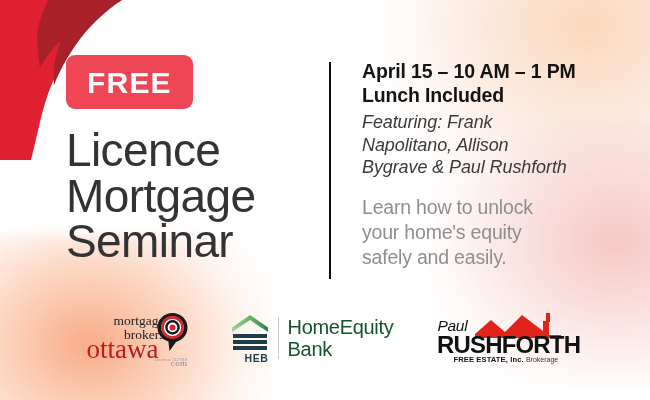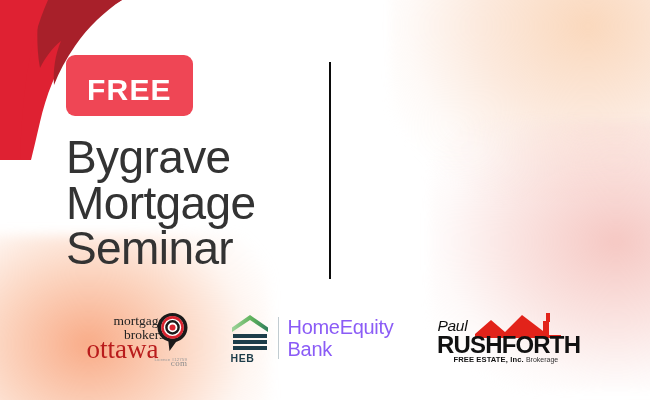--- a/index.html
+++ b/index.html
@@ -84,21 +84,21 @@
     top: 55px;
     width: 250px;
   }
   .free-badge {
     display: inline-block;
     background: #EF4655;
     color: #ffffff;
     font-size: 30px;
     font-weight: bold;
     letter-spacing: 1.2px;
-    padding: 20px 21px 11px 21px;
+    padding: 13px 21px 11px 21px;
     border-radius: 9px;
     line-height: 1;
   }
   .headline {
     margin-top: 19px;
     font-size: 46px;
     line-height: 0.99;
     font-weight: 300;
     color: #333333;
     letter-spacing: -0.6px;
@@ -231,35 +231,35 @@
   .heb-mark {
     width: 38px;
     height: 49px;
     position: relative;
   }
   .heb-heb-text {
     position: absolute;
     left: 0;
     bottom: -1px;
     width: 38px;
-    text-align: left;
+    text-align: right;
     font-size: 10.5px;
     font-weight: bold;
     color: #1d3d4a;
     letter-spacing: 0.6px;
   }
   .heb-rule {
     width: 1px;
     height: 42px;
     background: #c2ccd1;
   }
   .heb-name {
     font-size: 20px;
     line-height: 1.12;
-    color: #8b5cf6;
+    color: #14532d;
     font-weight: 400;
     letter-spacing: -0.3px;
     white-space: pre-line;
     position: relative;
   }
 
   
   .prf {
     position: relative;
     width: 124px;
@@ -322,27 +322,37 @@
   </div>
 
   <svg class="swoosh" viewBox="0 0 160 160">
     <path d="M0,0 L122,0 C104,10 86,26 72,46 C56,69 46,96 40,122 C36,139 33,152 31,160 L0,160 Z" fill="#DF2132"></path>
     <path d="M40,0 L122,0 C105,11 88,27 75,46 C66,59 59,72 54,85 C53,70 55,55 61,41 C52,48 45,58 40,68 C36,46 37,21 40,0 Z" fill="#A8202A"></path>
     <path d="M0,0 L48,0 C38,22 31,48 27,74 C23,101 21,130 20,160 L0,160 Z" fill="#DF2132"></path>
   </svg>
 
   <div class="left-col">
     <div class="free-badge">FREE</div>
-    <div class="headline">Bygrave
+    <div class="headline">Licence
 Mortgage
 Seminar</div>
   </div>
 
   <div class="divider"></div>
 
+  <div class="right-col">
+    <div class="event-when">April 15 – 10 AM – 1 PM
+Lunch Included</div>
+    <div class="featuring">Featuring: Frank
+Napolitano, Allison
+Bygrave &amp; Paul Rushforth</div>
+    <div class="tagline">Learn how to unlock
+your home's equity
+safely and easily.</div>
+  </div>
 
   <div class="logo-row">
 
     <div class="logo mbo">
       <div class="mbo-words">mortgage
 brokers</div>
       <div class="mbo-ottawa">ottawa</div>
       <svg class="mbo-pin" viewBox="0 0 33 40">
         <path d="M16.5,1 C25,1 31.5,7.4 31.5,15.6 C31.5,22.6 26.6,28.4 20,29.9 L13.5,39 L12.4,29.6 C6,27.7 1.5,22.2 1.5,15.6 C1.5,7.4 8,1 16.5,1 Z" fill="#1a1a1a"></path>
         <circle cx="16.5" cy="15.4" r="11.2" fill="#ffffff"></circle>

